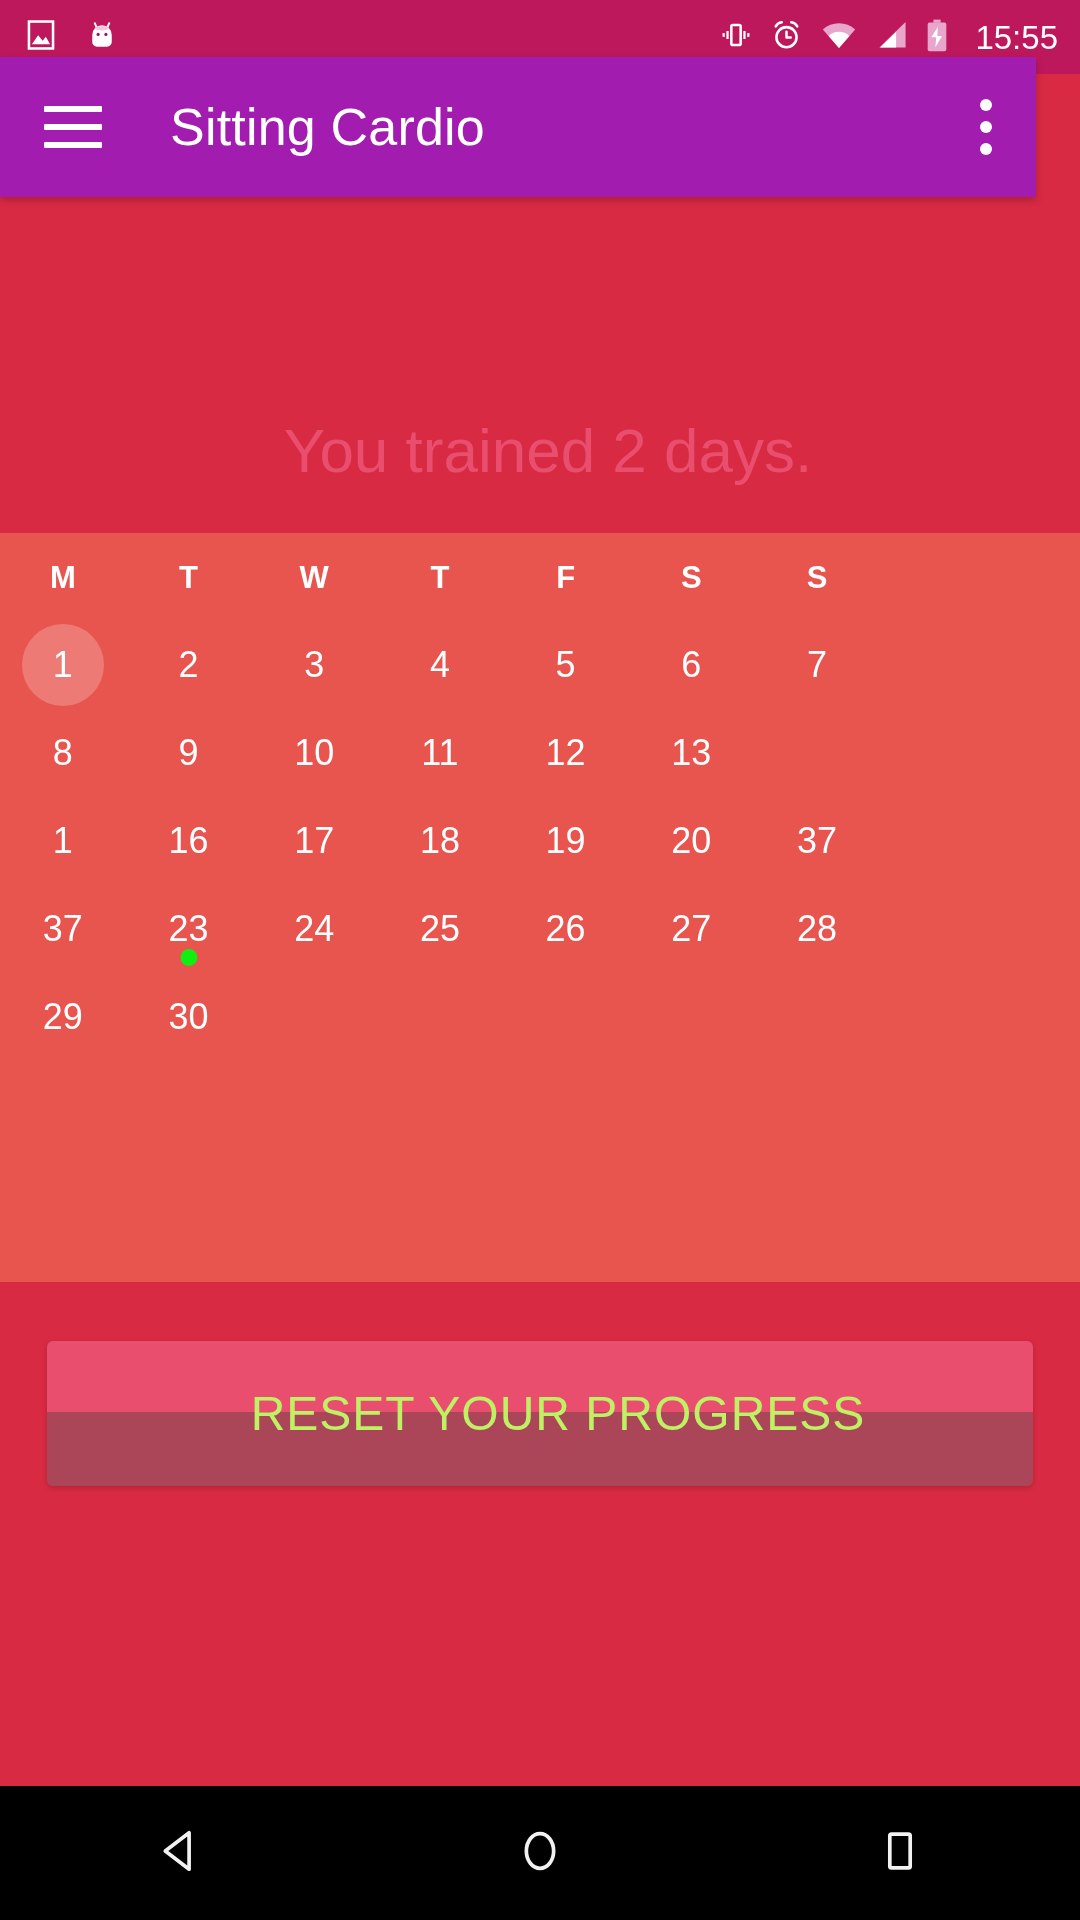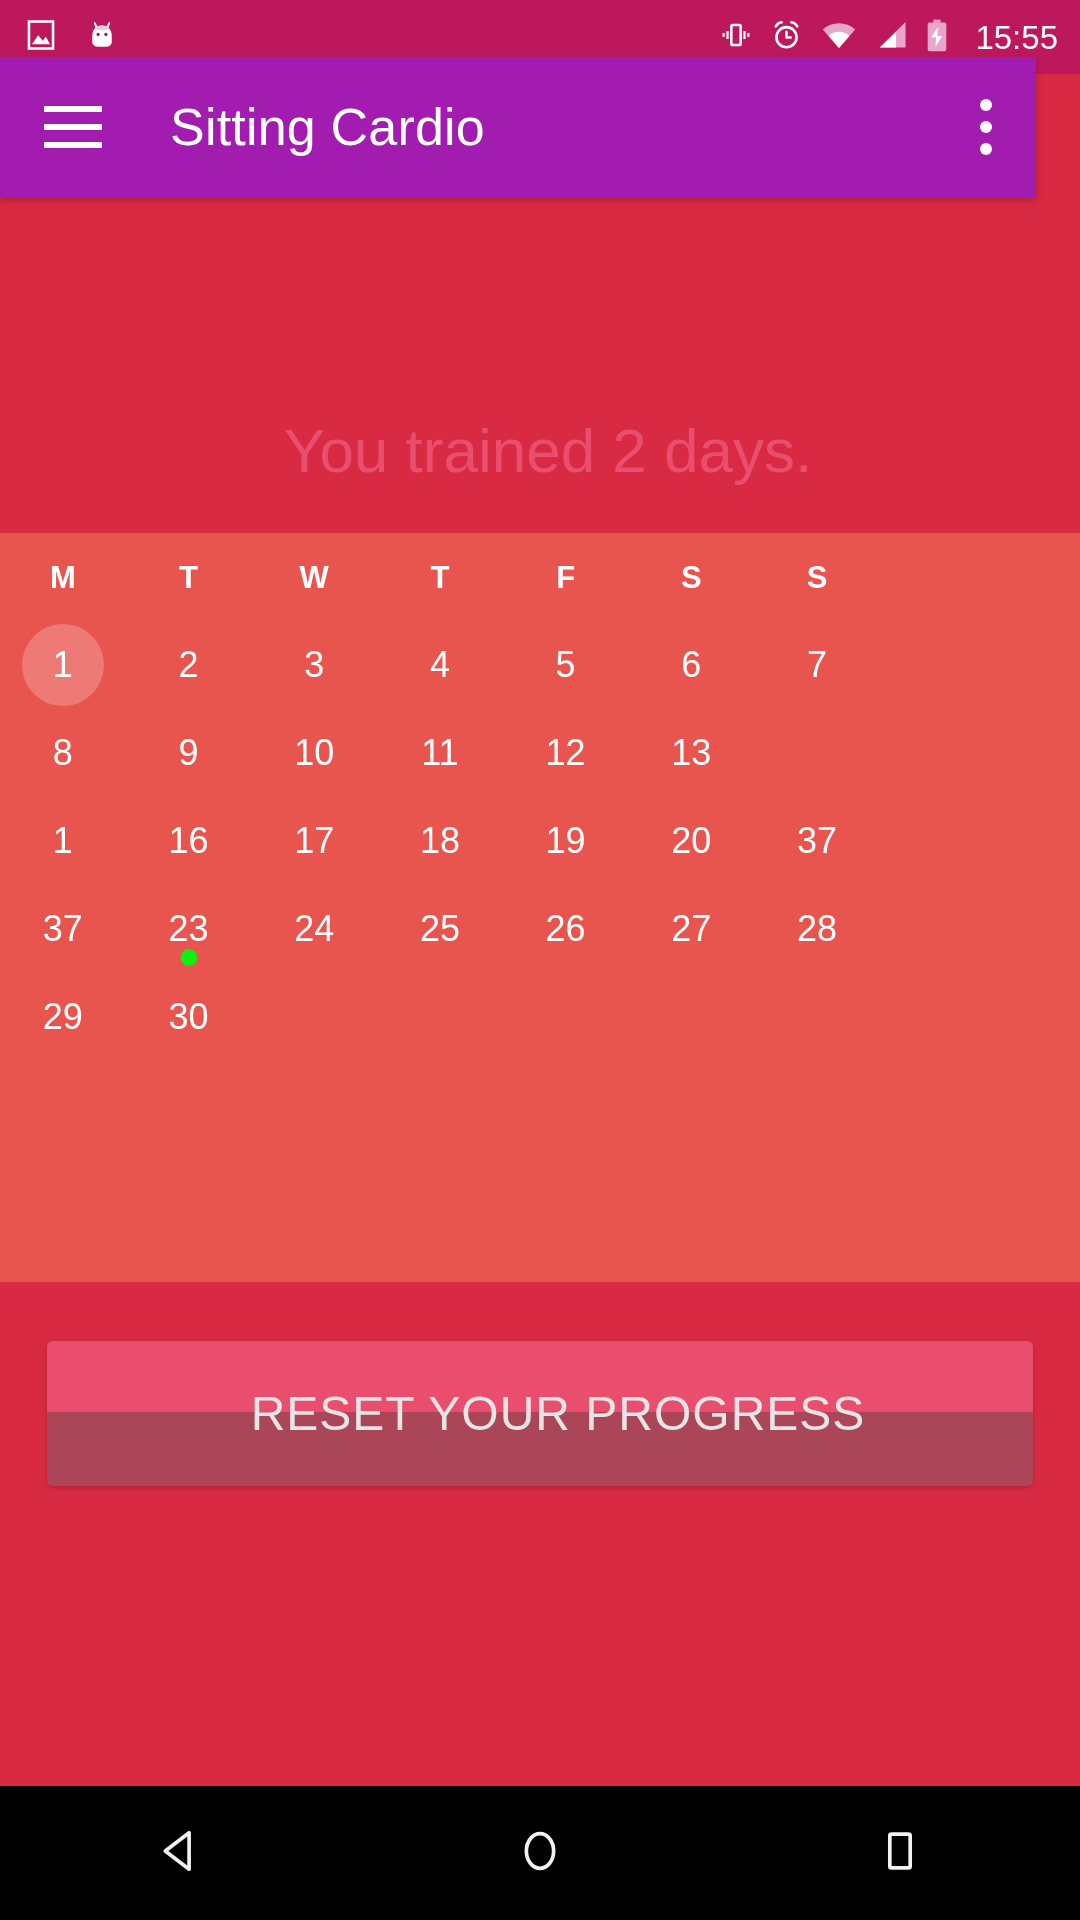--- a/index.html
+++ b/index.html
@@ -143,21 +143,21 @@
     position:absolute; top:0; left:0; width:986px; height:71px;
     background:#ea4e6f;
   }
   .reset-bottom {
     position:absolute; top:71px; left:0; width:986px; height:74px;
     background:#ab4558;
   }
   .reset-label {
     position:absolute; top:0; left:0; width:986px; height:145px;
     display:flex; align-items:center; justify-content:center;
-    color:#e5e5e5; font-size:48px; font-weight:400;
+    color:#bef264; font-size:48px; font-weight:400;
     letter-spacing:1px; z-index:3;padding-left:36px;
   }
 
   
   .navbar {
     position:absolute; bottom:0; left:0;
     width:1080px; height:134px;
     background:#000000;
     display:flex; align-items:center; justify-content:space-around;
   }

